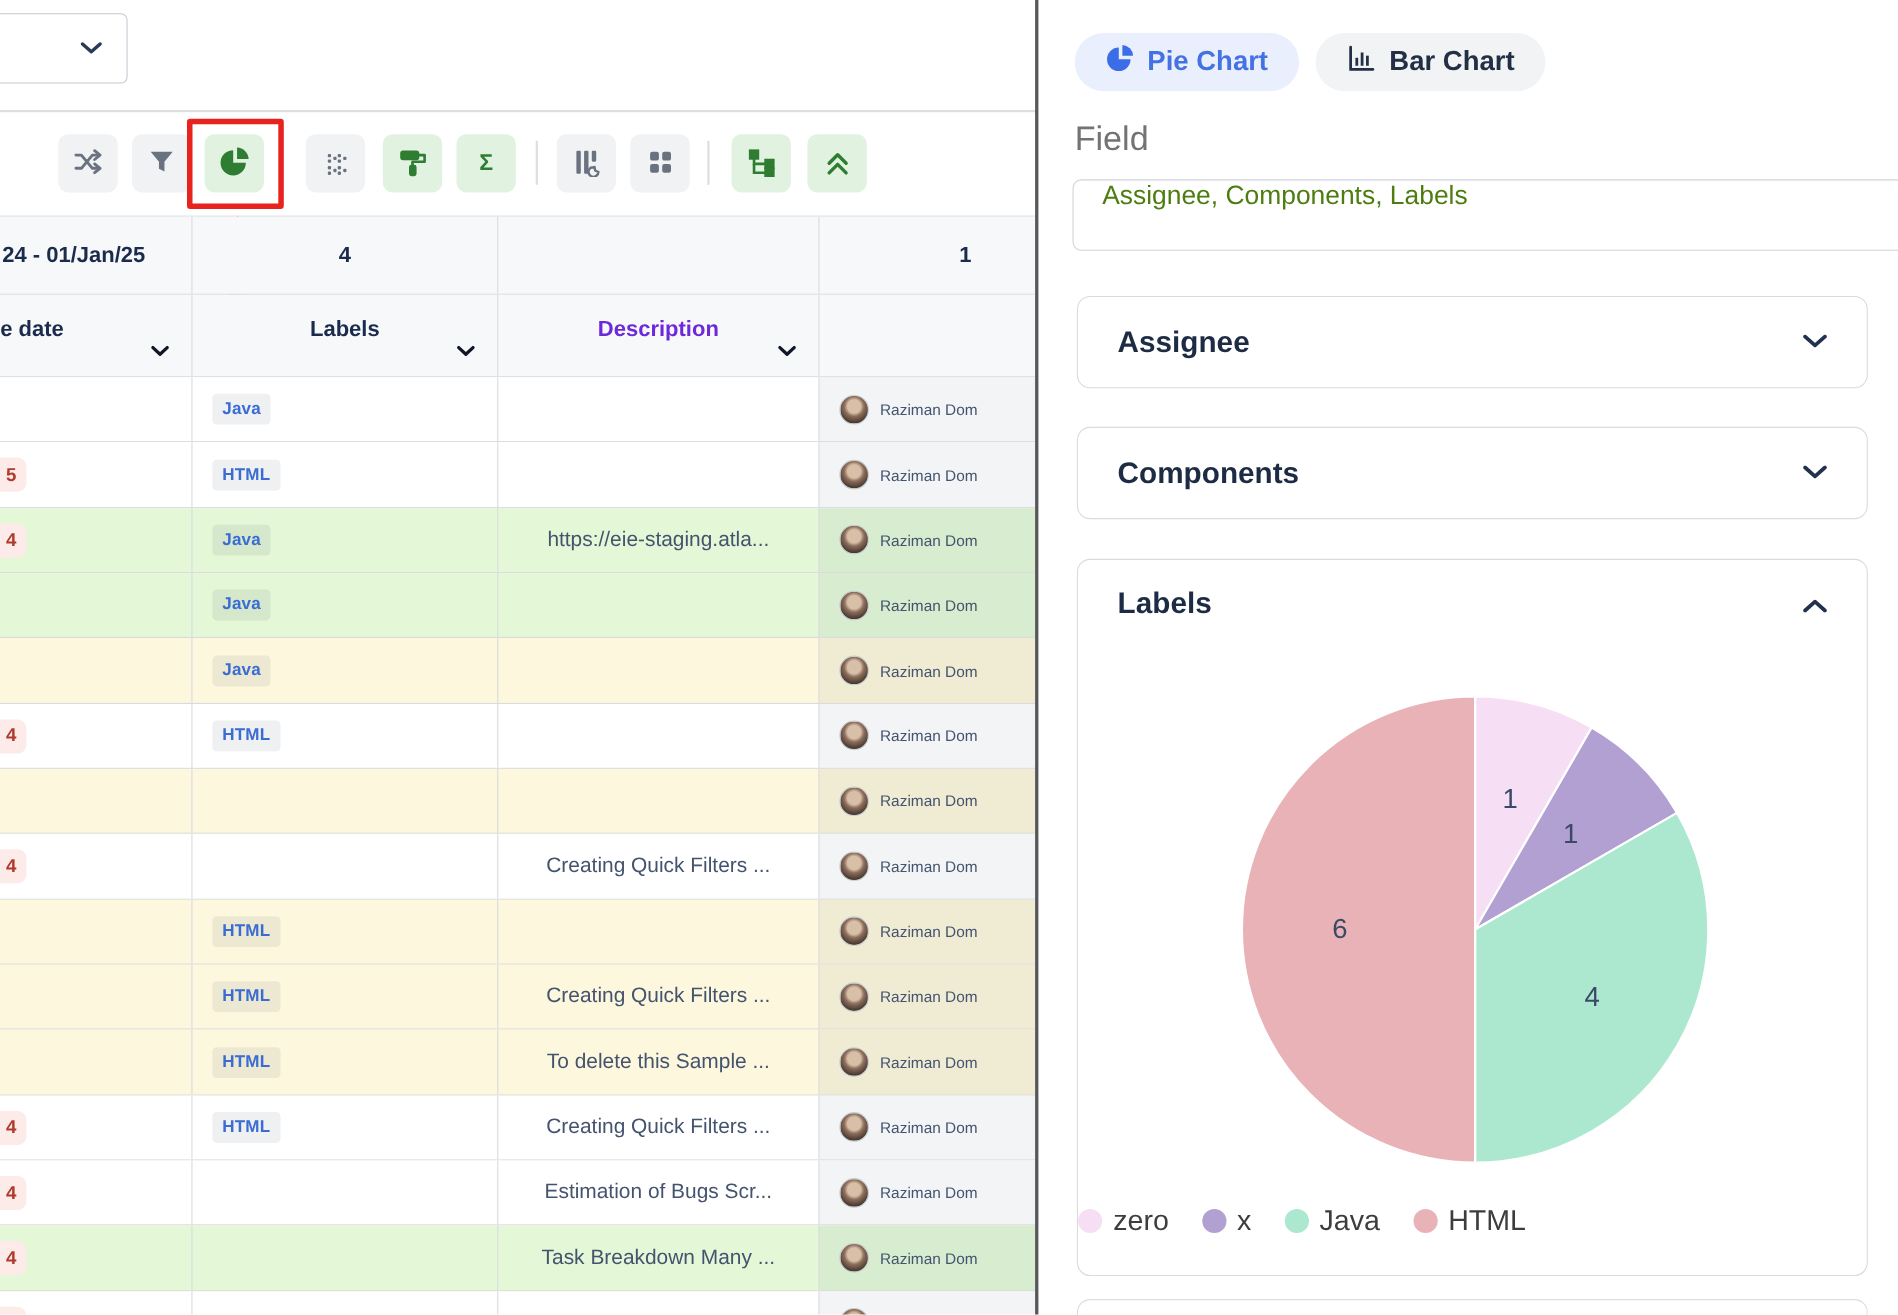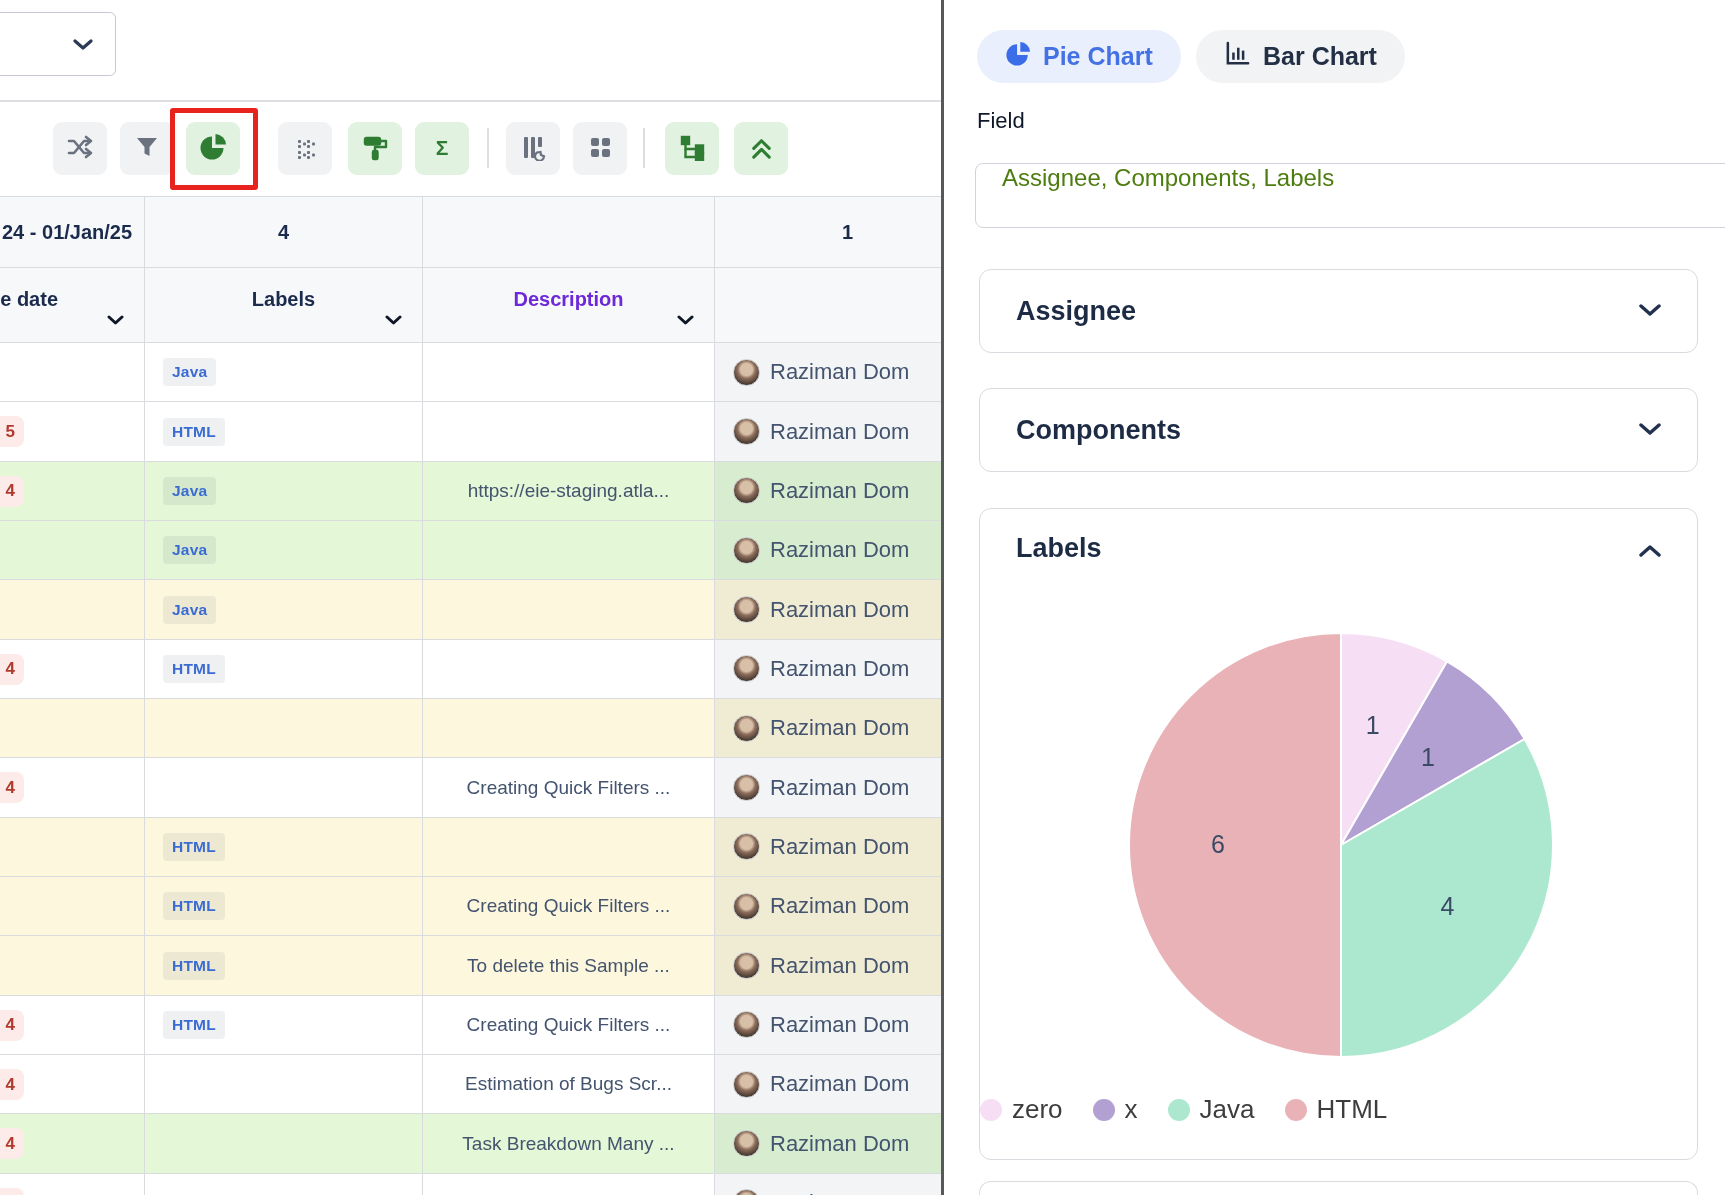--- a/index.html
+++ b/index.html
@@ -20,50 +20,50 @@
   .tb-sep { position:absolute; top:128px; width:1.5px; height:40px; background:#dcdee2; }
 
   .red-box { position:absolute; left:170px; top:108px; width:88px; height:82px;
              border:5px solid #e8231d; border-radius:3px; pointer-events:none; }
   .red-arrow { position:absolute; left:184px; top:194px; pointer-events:none; }
 
   
   .grid { position:absolute; left:0; top:196px; width:943px; border-top:1px solid #d9dbde; }
   .trow { display:flex; width:1010px; border-bottom:1px solid #d9dbde; position:relative; }
   .tcell { position:relative; border-right:1px solid #d9dbde; display:flex; align-items:center; overflow:hidden; }
-  .c-due { width:145px; } .c-label { width:278px; } .c-desc { width:292px; } .c-creator { width:265px; border-right:none; }
+  .c-due { width:175px; } .c-label { width:278px; } .c-desc { width:292px; } .c-creator { width:265px; border-right:none; }
   .row-white { background:#ffffff; } .row-green { background:#e4f7d7; } .row-yellow { background:#fdf7dd; }
   .ghead { background:#f7f8f9; height:71px; }
   .chead { background:#f7f8f9; height:75px; }
   .ghead .tcell, .chead .tcell { justify-content:center; font-weight:700; color:#1b2b4d; font-size:20px; }
   .ghead .c-due { justify-content:flex-start; padding-left:2px; }
   .chead .title { position:relative; top:-6px; }
   .chead .c-due { justify-content:flex-start; }
   .chead .c-due .title { margin-left:-12px; }
   .col-chev { position:absolute; right:20px; bottom:12px; }
   .drow { height:59.35px; }
   .due-chip { position:absolute; left:-18px; top:14px; width:42px; height:31px; background:#fcebe8;
               border-radius:8px; color:#b13a2e; font-weight:700; font-size:17px;
               display:flex; align-items:center; justify-content:flex-end; padding-right:9px; }
   .label-chip { margin-left:18px; background:rgba(23,43,77,0.07); color:#3a6cd4; font-weight:700;
                 font-size:15.5px; padding:5px 9px; border-radius:4px; letter-spacing:.2px; }
   .c-desc { justify-content:center; color:#44546f; font-size:19px; white-space:nowrap; }
-  .drow .c-creator { background:rgba(9,30,66,0.05); padding-left:18px; color:#44546f; font-size:22px; white-space:nowrap; }
+  .drow .c-creator { background:rgba(9,30,66,0.05); padding-left:18px; color:#44546f; font-size:14px; white-space:nowrap; }
   .avatar { width:27px; height:27px; border-radius:50%; margin-right:10px; flex:none;
             background:radial-gradient(circle at 50% 38%, #d8c0a8 0 30%, #8d6e5c 45%, #46382f 75%, #2e2723 100%);
             border:1px solid #c9ccd1; }
 
   
   .divider { position:absolute; left:941px; top:0; width:2.5px; height:1195px; background:#57585a; }
   .panel { position:absolute; left:946px; top:0; width:779px; height:1195px; background:#fff; }
   .tab { position:absolute; top:30px; height:53px; border-radius:27px; display:flex; align-items:center;
          gap:12px; padding:0 28px; font-size:25px; font-weight:600; cursor:pointer; border:none; }
   .tab-pie { left:31px; background:#e9effc; color:#4472e4; }
   .tab-bar { left:250px; background:#f2f3f5; color:#222f45; }
-  .field-label { position:absolute; left:31px; top:108px; font-size:22px; color:#0f172a; font-weight:500; }
+  .field-label { position:absolute; left:31px; top:108px; font-size:31px; color:#737373; font-weight:500; }
   .field-select { position:absolute; left:29px; top:163px; width:852px; height:65px; background:#fff;
                   border:1.5px solid #d0d4da; border-radius:8px; display:flex; align-items:flex-start;
                   padding-left:26px; font-size:24px; color:#4d7c0f; cursor:pointer; }
   .field-select .chev { position:absolute; right:22px; top:26px; }
   .card { position:absolute; left:33px; width:719px; background:#fff; border:1.5px solid #d8dbe0; border-radius:12px; }
   .card-sm { height:84px; display:flex; align-items:center; }
   .card-title { font-size:27px; font-weight:700; color:#1d2c44; padding-left:36px; }
   .card .chev { position:absolute; right:36px; }
   .card-sm .chev { top:34px; }
   .card-labels { top:508px; height:652px; }

